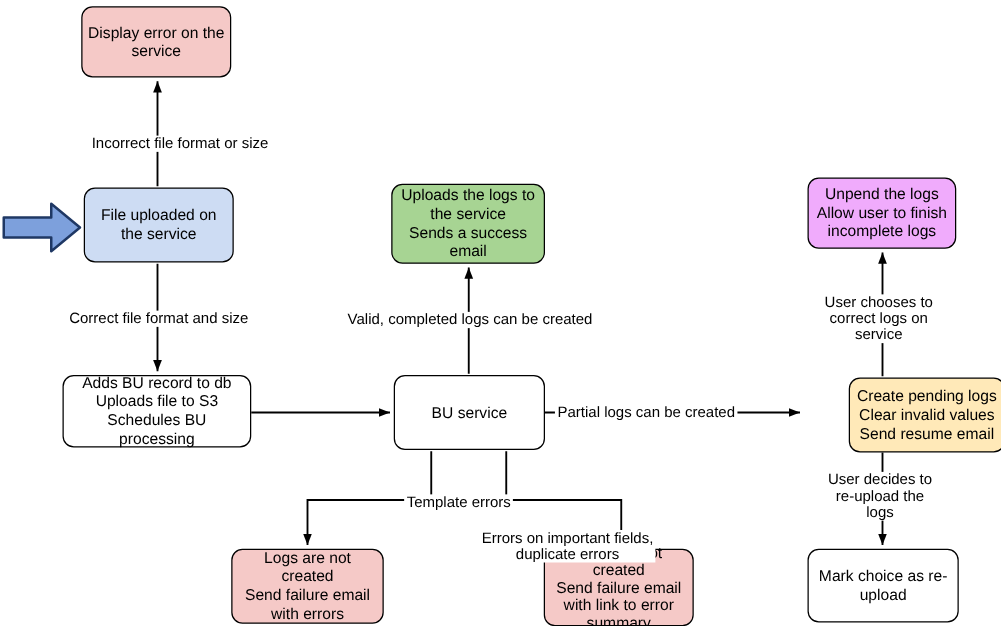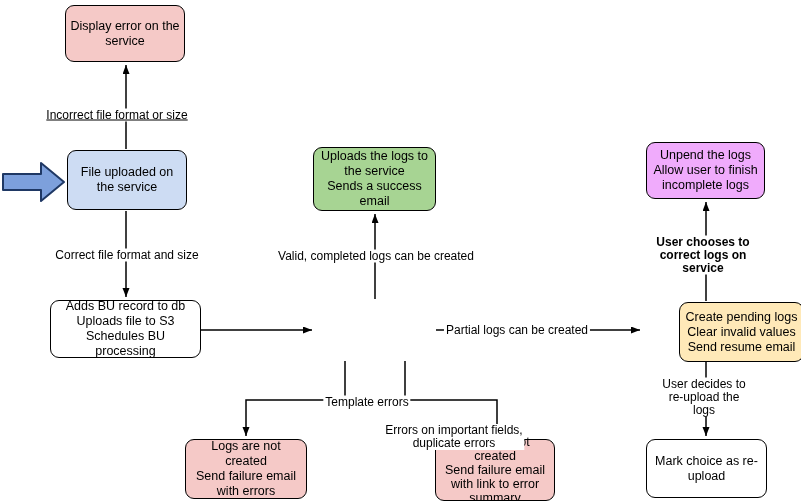--- a/index.html
+++ b/index.html
@@ -80,48 +80,49 @@
   </svg>
 
   <div class="node" style="left: 65px; top: 5px; width: 120px; height: 57px; background-color: rgb(245, 201, 199);">Display error on the service</div>
 
   <div class="node" style="left: 67px; top: 150px; width: 120px; height: 60px; background-color: rgb(205, 220, 243);">File uploaded on the service</div>
 
   <div class="node" style="left: 50px; top: 300px; width: 151px; height: 58px; background-color: rgb(255, 255, 255);">Adds BU record to db
 Uploads file to S3
 Schedules BU processing</div>
 
+  <div class="node" style="left: 315px; top: 300px; width: 121px; height: 60px; background-color: rgb(255, 255, 255);">BU service</div>
 
   <div class="node" style="left: 313px; top: 147px; width: 123px; height: 64px; background-color: rgb(167, 212, 147);">Uploads the logs to the service
 Sends a success email</div>
 
   <div class="node" style="left: 185px; top: 439px; width: 122px; height: 60px; background-color: rgb(245, 201, 199);">Logs are not created
 Send failure email with errors</div>
 
   <div class="node" style="left: 435px; top: 439px; width: 120px; height: 62px; line-height: 14px; background-color: rgb(245, 201, 199);">Logs are not created
 Send failure email with link to error summary</div>
 
   <div class="node" style="left: 643px; top: 302px; width: 125px; height: 60px; background-color: rgb(255, 233, 184); margin-left: 36px;">Create pending logs
 Clear invalid values
 Send resume email</div>
 
   <div class="node" style="left: 646px; top: 142px; width: 119px; height: 57px; background-color: #f0abfc;">Unpend the logs
 Allow user to finish incomplete logs</div>
 
   <div class="node" style="left: 646px; top: 439px; width: 121px; height: 59px; background-color: rgb(255, 255, 255);">Mark choice as re-upload</div>
 
-  <div class="elabel" style="left:117px; top:115px;text-decoration:underline;">Incorrect file format or size</div>
+  <div class="elabel" style="left:144px; top:115px;">Incorrect file format or size</div>
 
   <div class="elabel" style="left:127px; top:255px;">Correct file format and size</div>
 
   <div class="elabel" style="left:376px; top:256px;">Valid, completed logs can be created</div>
 
   <div class="elabel" style="left:517px; top:330px;">Partial logs can be created</div>
 
   <div class="elabel" style="left:331px; top:402px;margin-left:36px;">Template errors</div>
 
   <div class="elabel" style="left:454px; top:401px;margin-top:36px;">Errors on important fields,
 duplicate errors</div>
 
-  <div class="elabel" style="left:703px; top:255px;font-weight:bold;">User chooses to correct logs on service</div>
+  <div class="elabel" style="left:703px; top:255px;">User chooses to correct logs on service</div>
 
   <div class="elabel" style="left:704px; top:397px;">User decides to re-upload the logs</div>
 </div>
 
 </body></html>

